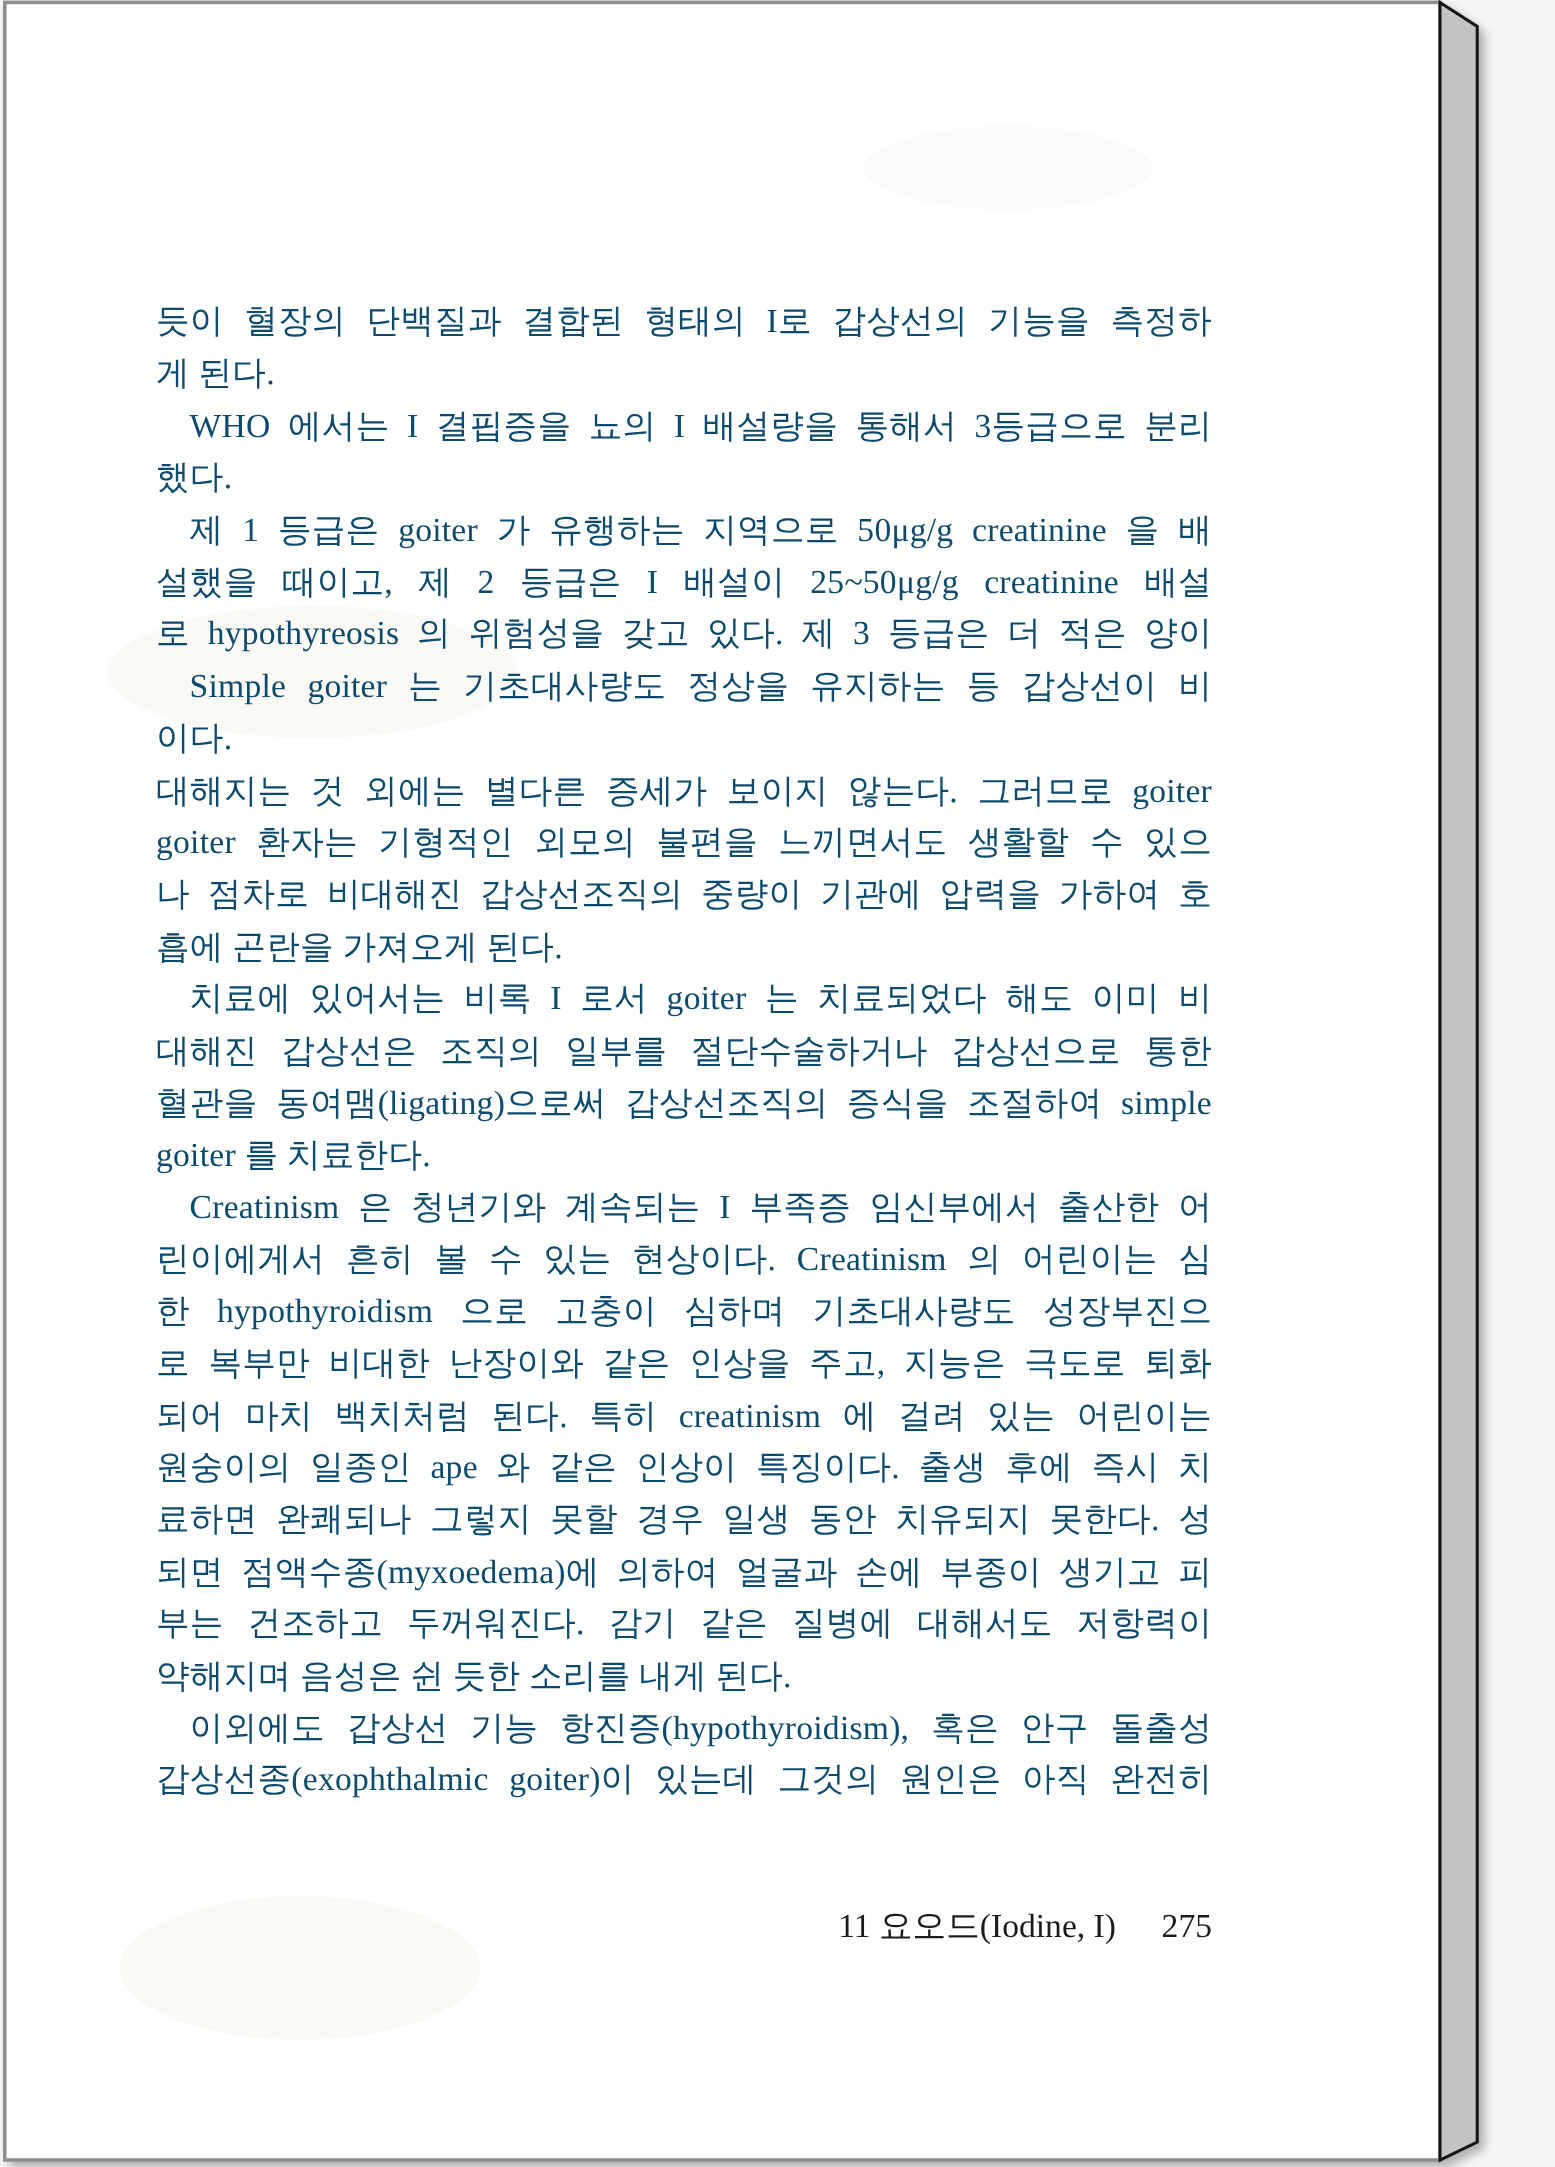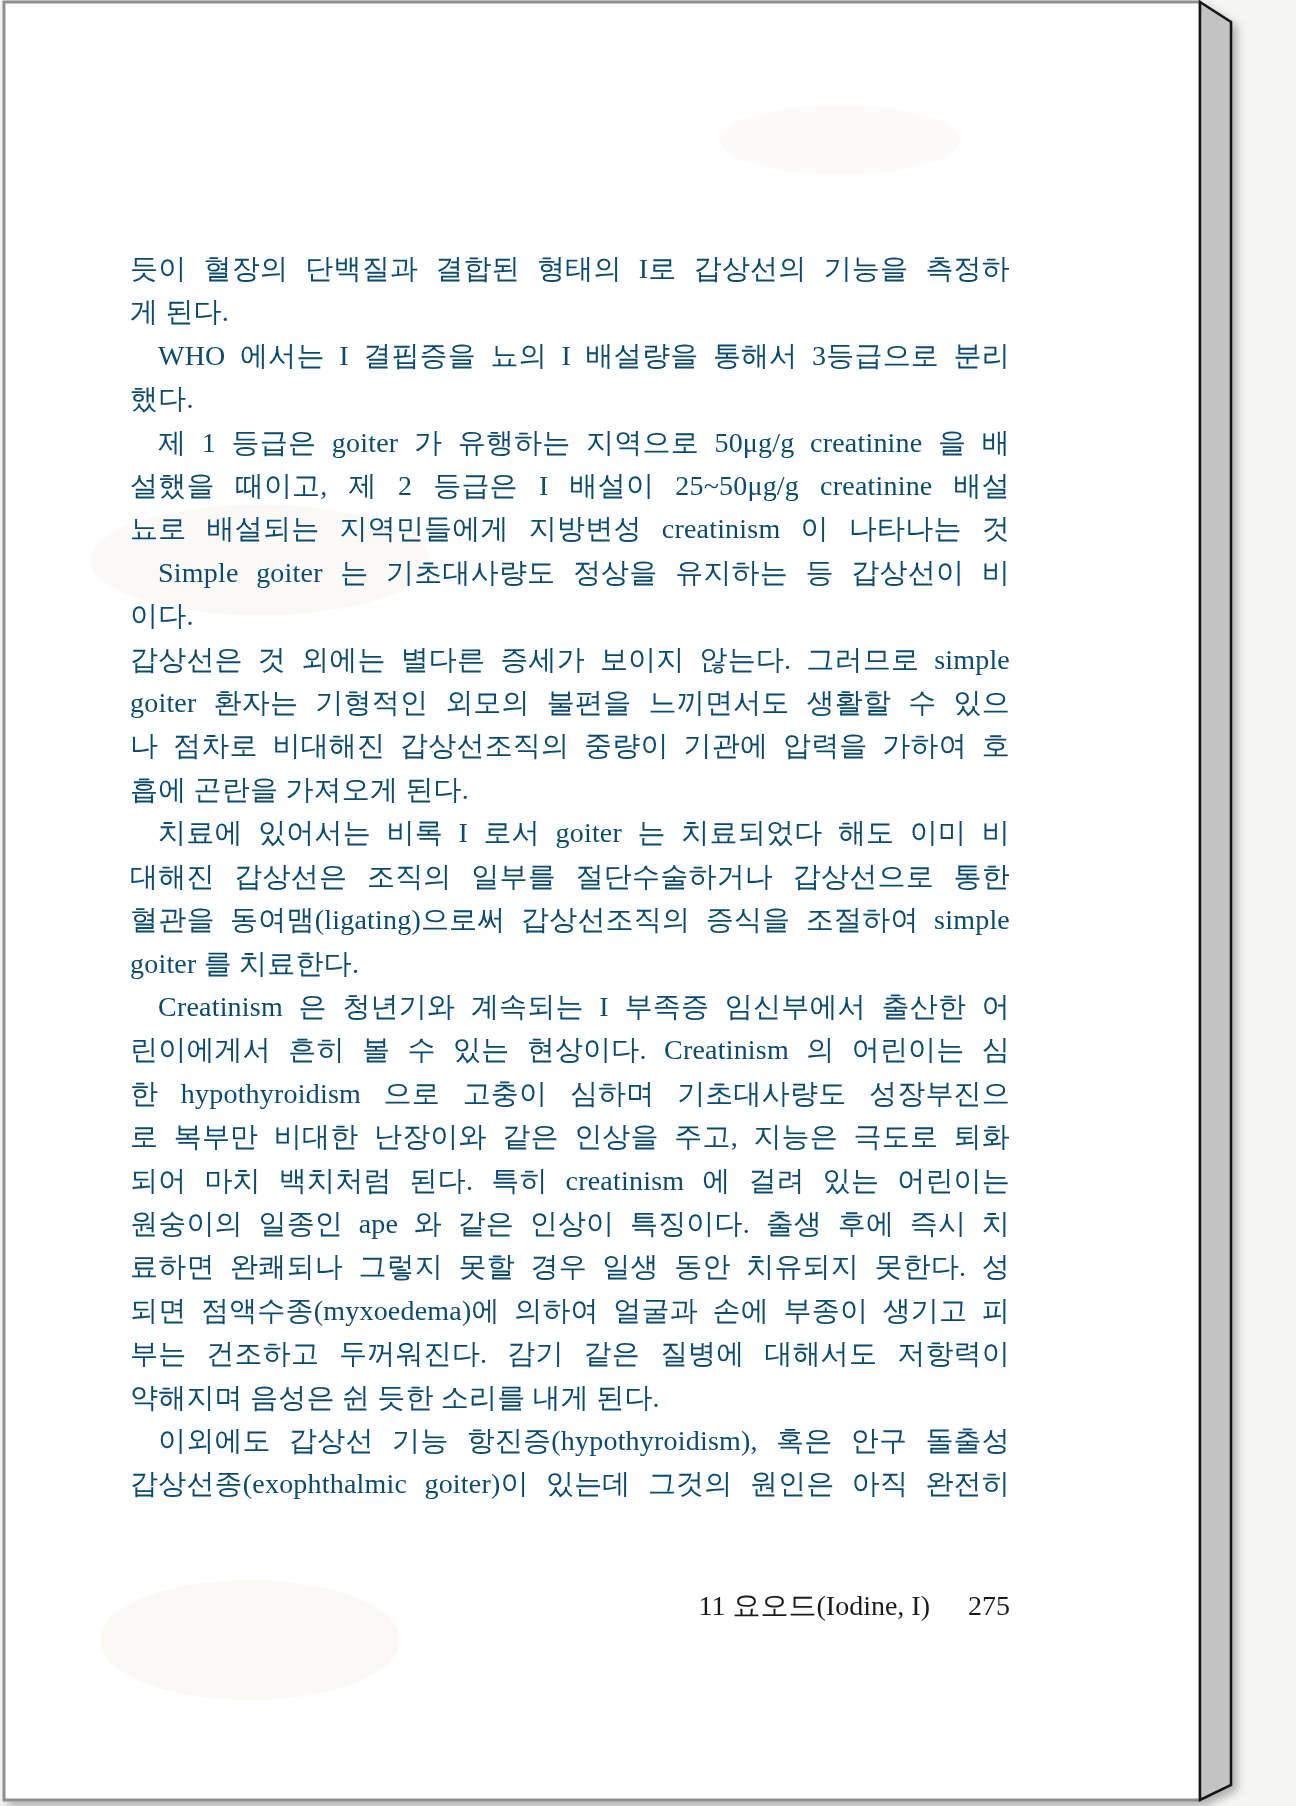--- a/index.html
+++ b/index.html
@@ -77,24 +77,24 @@
   <ellipse cx="840" cy="140" rx="120" ry="35" fill="#f2ece0" opacity="0.2"></ellipse>
 </svg>
 
 <div class="page-text">
   <div class="line">듯이 혈장의 단백질과 결합된 형태의 I로 갑상선의 기능을 측정하</div>
   <div class="line end">게 된다.</div>
   <div class="line indent">WHO 에서는 I 결핍증을 뇨의 I 배설량을 통해서 3등급으로 분리</div>
   <div class="line end">했다.</div>
   <div class="line indent">제 1 등급은 goiter 가 유행하는 지역으로 50μg/g creatinine 을 배</div>
   <div class="line">설했을 때이고, 제 2 등급은 I 배설이 25~50μg/g creatinine 배설</div>
-  <div class="line">뇨로 배설되는 지역민들에게 지방변성 creatinism 이 나타나는 것</div>
+  <div class="line">로 hypothyreosis 의 위험성을 갖고 있다. 제 3 등급은 더 적은 양이</div>
   <div class="line indent">Simple goiter 는 기초대사량도 정상을 유지하는 등 갑상선이 비</div>
   <div class="line end">이다.</div>
-  <div class="line">갑상선은 것 외에는 별다른 증세가 보이지 않는다. 그러므로 simple</div>
+  <div class="line">대해지는 것 외에는 별다른 증세가 보이지 않는다. 그러므로 goiter</div>
   <div class="line">goiter 환자는 기형적인 외모의 불편을 느끼면서도 생활할 수 있으</div>
   <div class="line">나 점차로 비대해진 갑상선조직의 중량이 기관에 압력을 가하여 호</div>
   <div class="line end">흡에 곤란을 가져오게 된다.</div>
   <div class="line indent">치료에 있어서는 비록 I 로서 goiter 는 치료되었다 해도 이미 비</div>
   <div class="line">대해진 갑상선은 조직의 일부를 절단수술하거나 갑상선으로 통한</div>
   <div class="line">혈관을 동여맴(ligating)으로써 갑상선조직의 증식을 조절하여 simple</div>
   <div class="line end">goiter 를 치료한다.</div>
   <div class="line indent">Creatinism 은 청년기와 계속되는 I 부족증 임신부에서 출산한 어</div>
   <div class="line">린이에게서 흔히 볼 수 있는 현상이다. Creatinism 의 어린이는 심</div>
   <div class="line">한 hypothyroidism 으로 고충이 심하며 기초대사량도 성장부진으</div>

